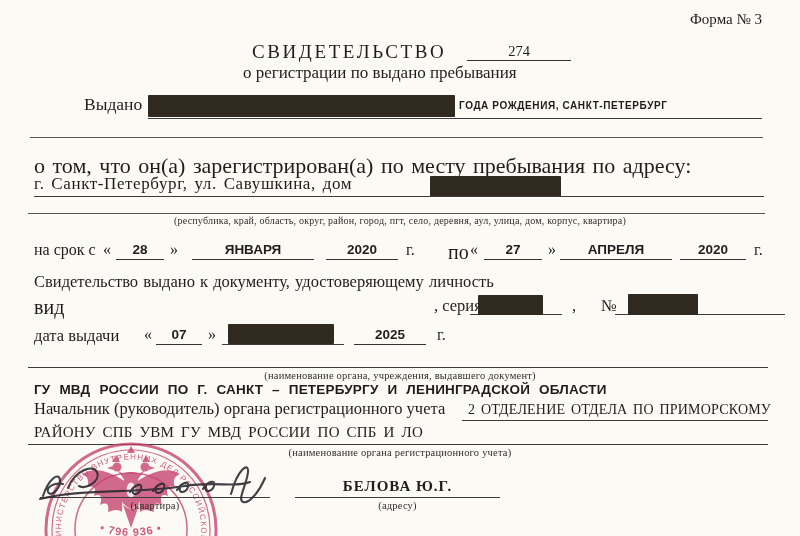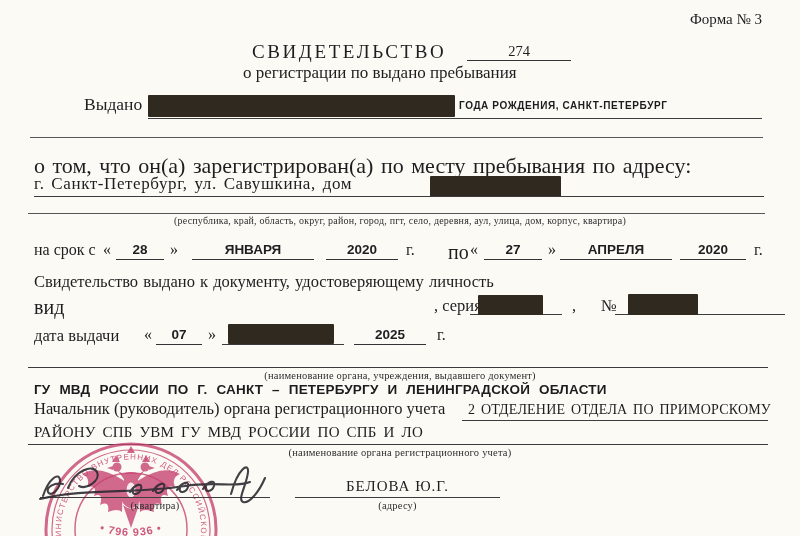--- a/index.html
+++ b/index.html
@@ -140,17 +140,17 @@
       <path d="M118,33 C123,25 131,23 129,30 C127,36 119,37 121,31"></path>
       <path d="M142,32 C147,24 155,22 153,29 C151,35 143,36 145,30"></path>
       <path d="M168,31 C173,23 181,21 179,28 C177,34 169,35 171,29"></path>
       <path d="M196,36 C203,10 214,4 213,14 C212,26 202,42 208,44 C214,46 224,34 230,20"></path>
     </g>
   </svg>
 
   <div class="rule" style="left:40px; top:497px; width:230px; z-index:2;"></div>
   <div class="t hint" style="left:40px; top:500px; width:230px; z-index:2;">(квартира)</div>
 
-  <div class="t" style="left:295px; top:478px; width:205px; text-align:center; font-size:15px; letter-spacing:1px;">БЕЛОВА  Ю.Г.</div>
+  <div class="t" style="left:295px; top:478px; width:205px; text-align:center; font-size:15px; letter-spacing:1px;font-weight:bold;">БЕЛОВА  Ю.Г.</div>
   <div class="rule" style="left:295px; top:497px; width:205px;"></div>
   <div class="t hint" style="left:295px; top:500px; width:205px;">(адресу)</div>
 
 </div>
 
 </body></html>

